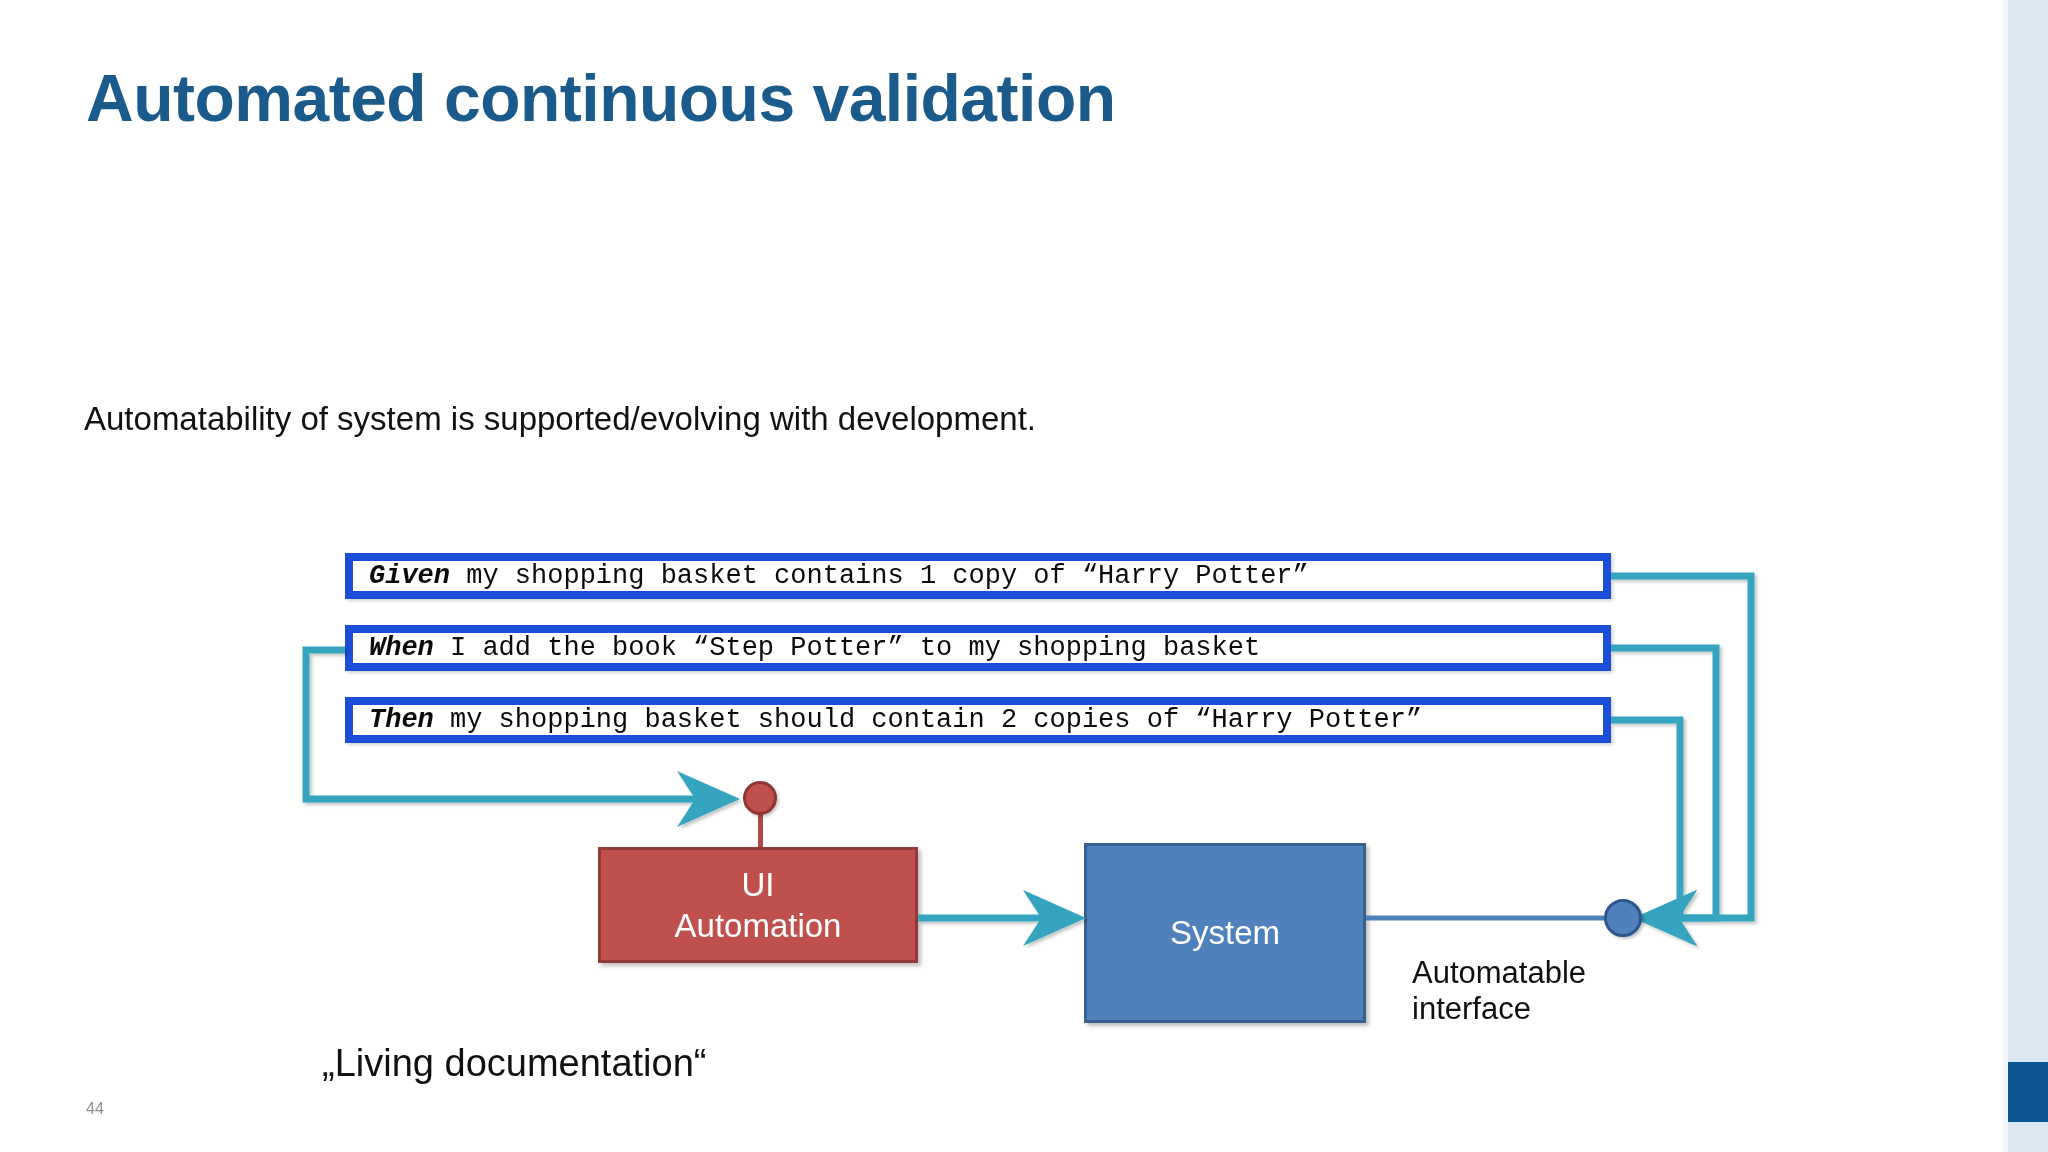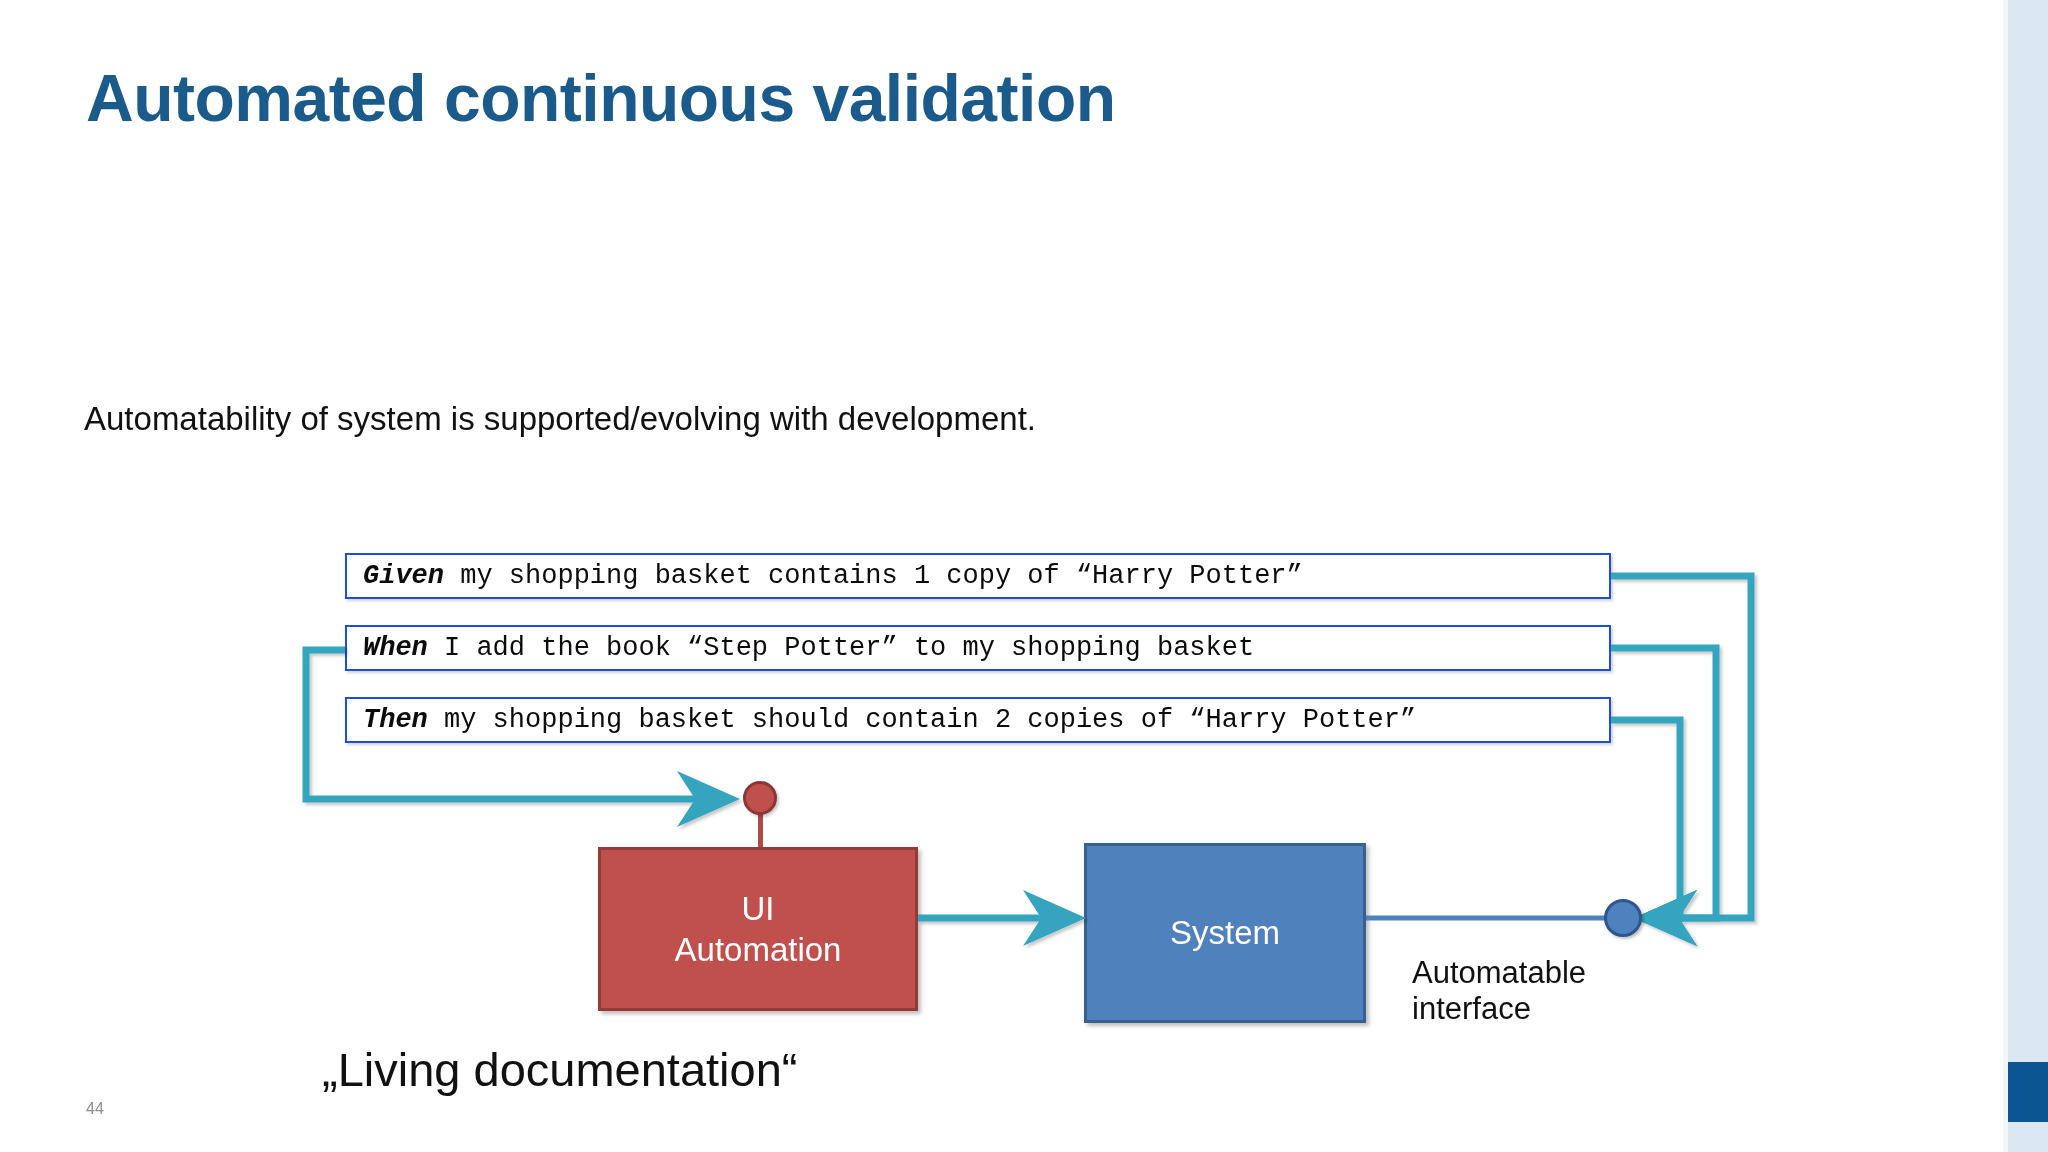--- a/index.html
+++ b/index.html
@@ -68,21 +68,21 @@
   #body-line-1 { left: 88px;  top: 312px; }
   #body-line-2 { left: 84px;  top: 400px; }
 
   
   .step-box {
     position: absolute;
     left: 345px;
     width: 1266px;
     height: 46px;
     background: #ffffff;
-    border: 2px solid #1d4ed8;
+    border: 8px solid #1d4ed8;
     box-sizing: border-box;
     box-shadow: 2px 2px 3px rgba(0,0,0,0.18);
   }
   .step-text {
     position: absolute;
     left: 16px;
     top: 50%;
     transform: translateY(-50%);
     font-family: "Liberation Mono", "DejaVu Sans Mono", monospace;
     font-size: 27px;
@@ -96,21 +96,21 @@
   #step-box-0 { top: 553px; }
   #step-box-1 { top: 625px; }
   #step-box-2 { top: 697px; }
 
   
   #ui-automation-box {
     position: absolute;
     left: 598px;
     top: 847px;
     width: 320px;
-    height: 164px;
+    height: 116px;
     background: #c0504d;
     border: 3px solid #933b39;
     box-sizing: border-box;
     box-shadow: 3px 3px 4px rgba(0,0,0,0.25);
     display: flex;
     flex-direction: column;
     align-items: center;
     justify-content: center;
     color: #ffffff;
     font-size: 33px;
@@ -175,21 +175,21 @@
     left: 1412px;
     top: 955px;
     font-size: 31px;
     color: #111111;
     line-height: 1.15;
   }
   #living-documentation-caption {
     position: absolute;
     left: 322px;
     top: 1042px;
-    font-size: 47px;
+    font-size: 38px;
     color: #111111;
     white-space: nowrap;
   }
   #slide-number {
     position: absolute;
     left: 86px;
     top: 1100px;
     font-size: 16px;
     color: #8e8e8e;
   }

